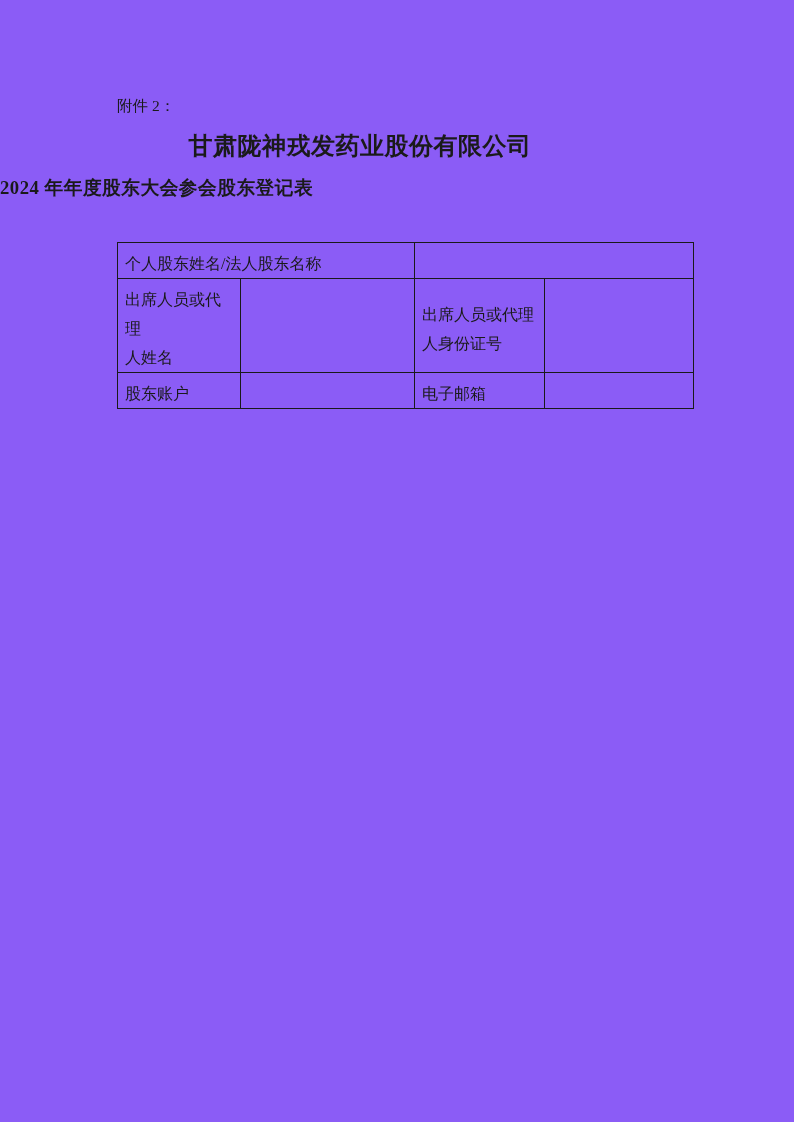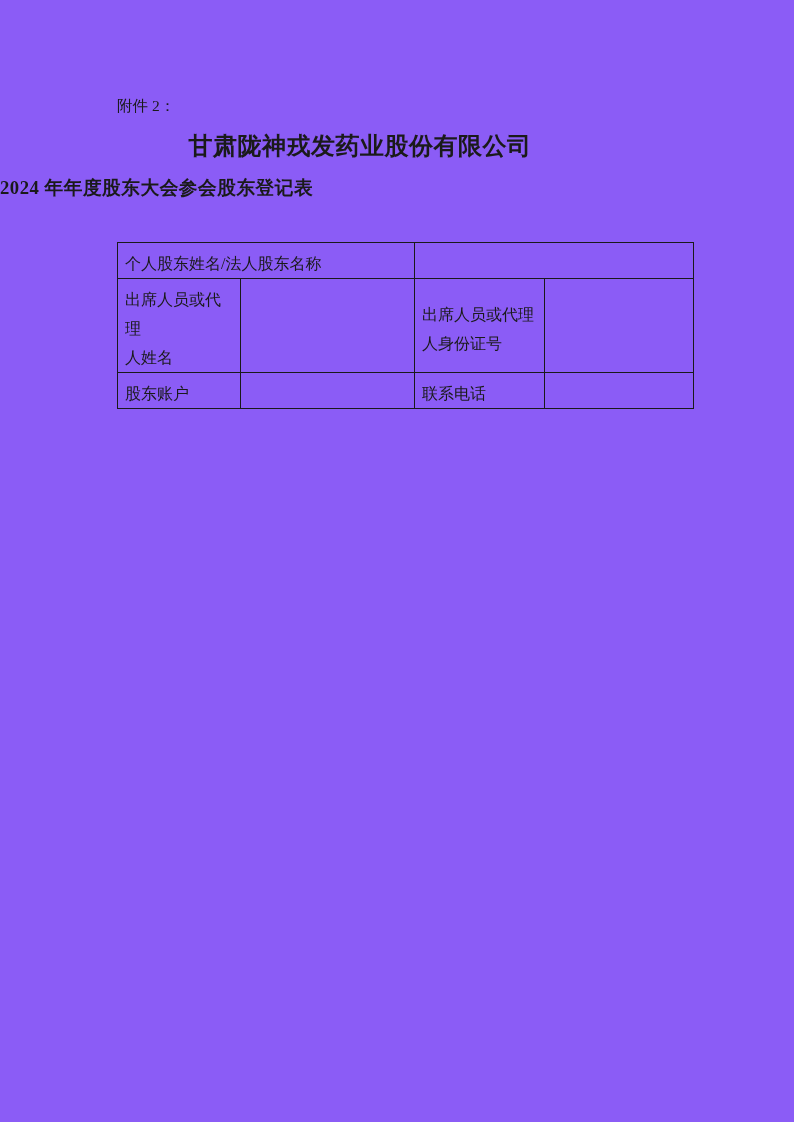--- a/index.html
+++ b/index.html
@@ -110,20 +110,20 @@
       <td class="lbl">出席人员或代理
 人姓名</td>
       <td></td>
       <td class="lbl">出席人员或代理
 人身份证号</td>
       <td></td>
     </tr>
     <tr class="r6">
       <td class="lbl">股东账户</td>
       <td></td>
-      <td class="lbl">联系电话</td>
+      <td class="lbl">电子邮箱</td>
       <td></td>
     </tr>
   </tbody>
     </table>
 
 
 </div>
 
 </body></html>

